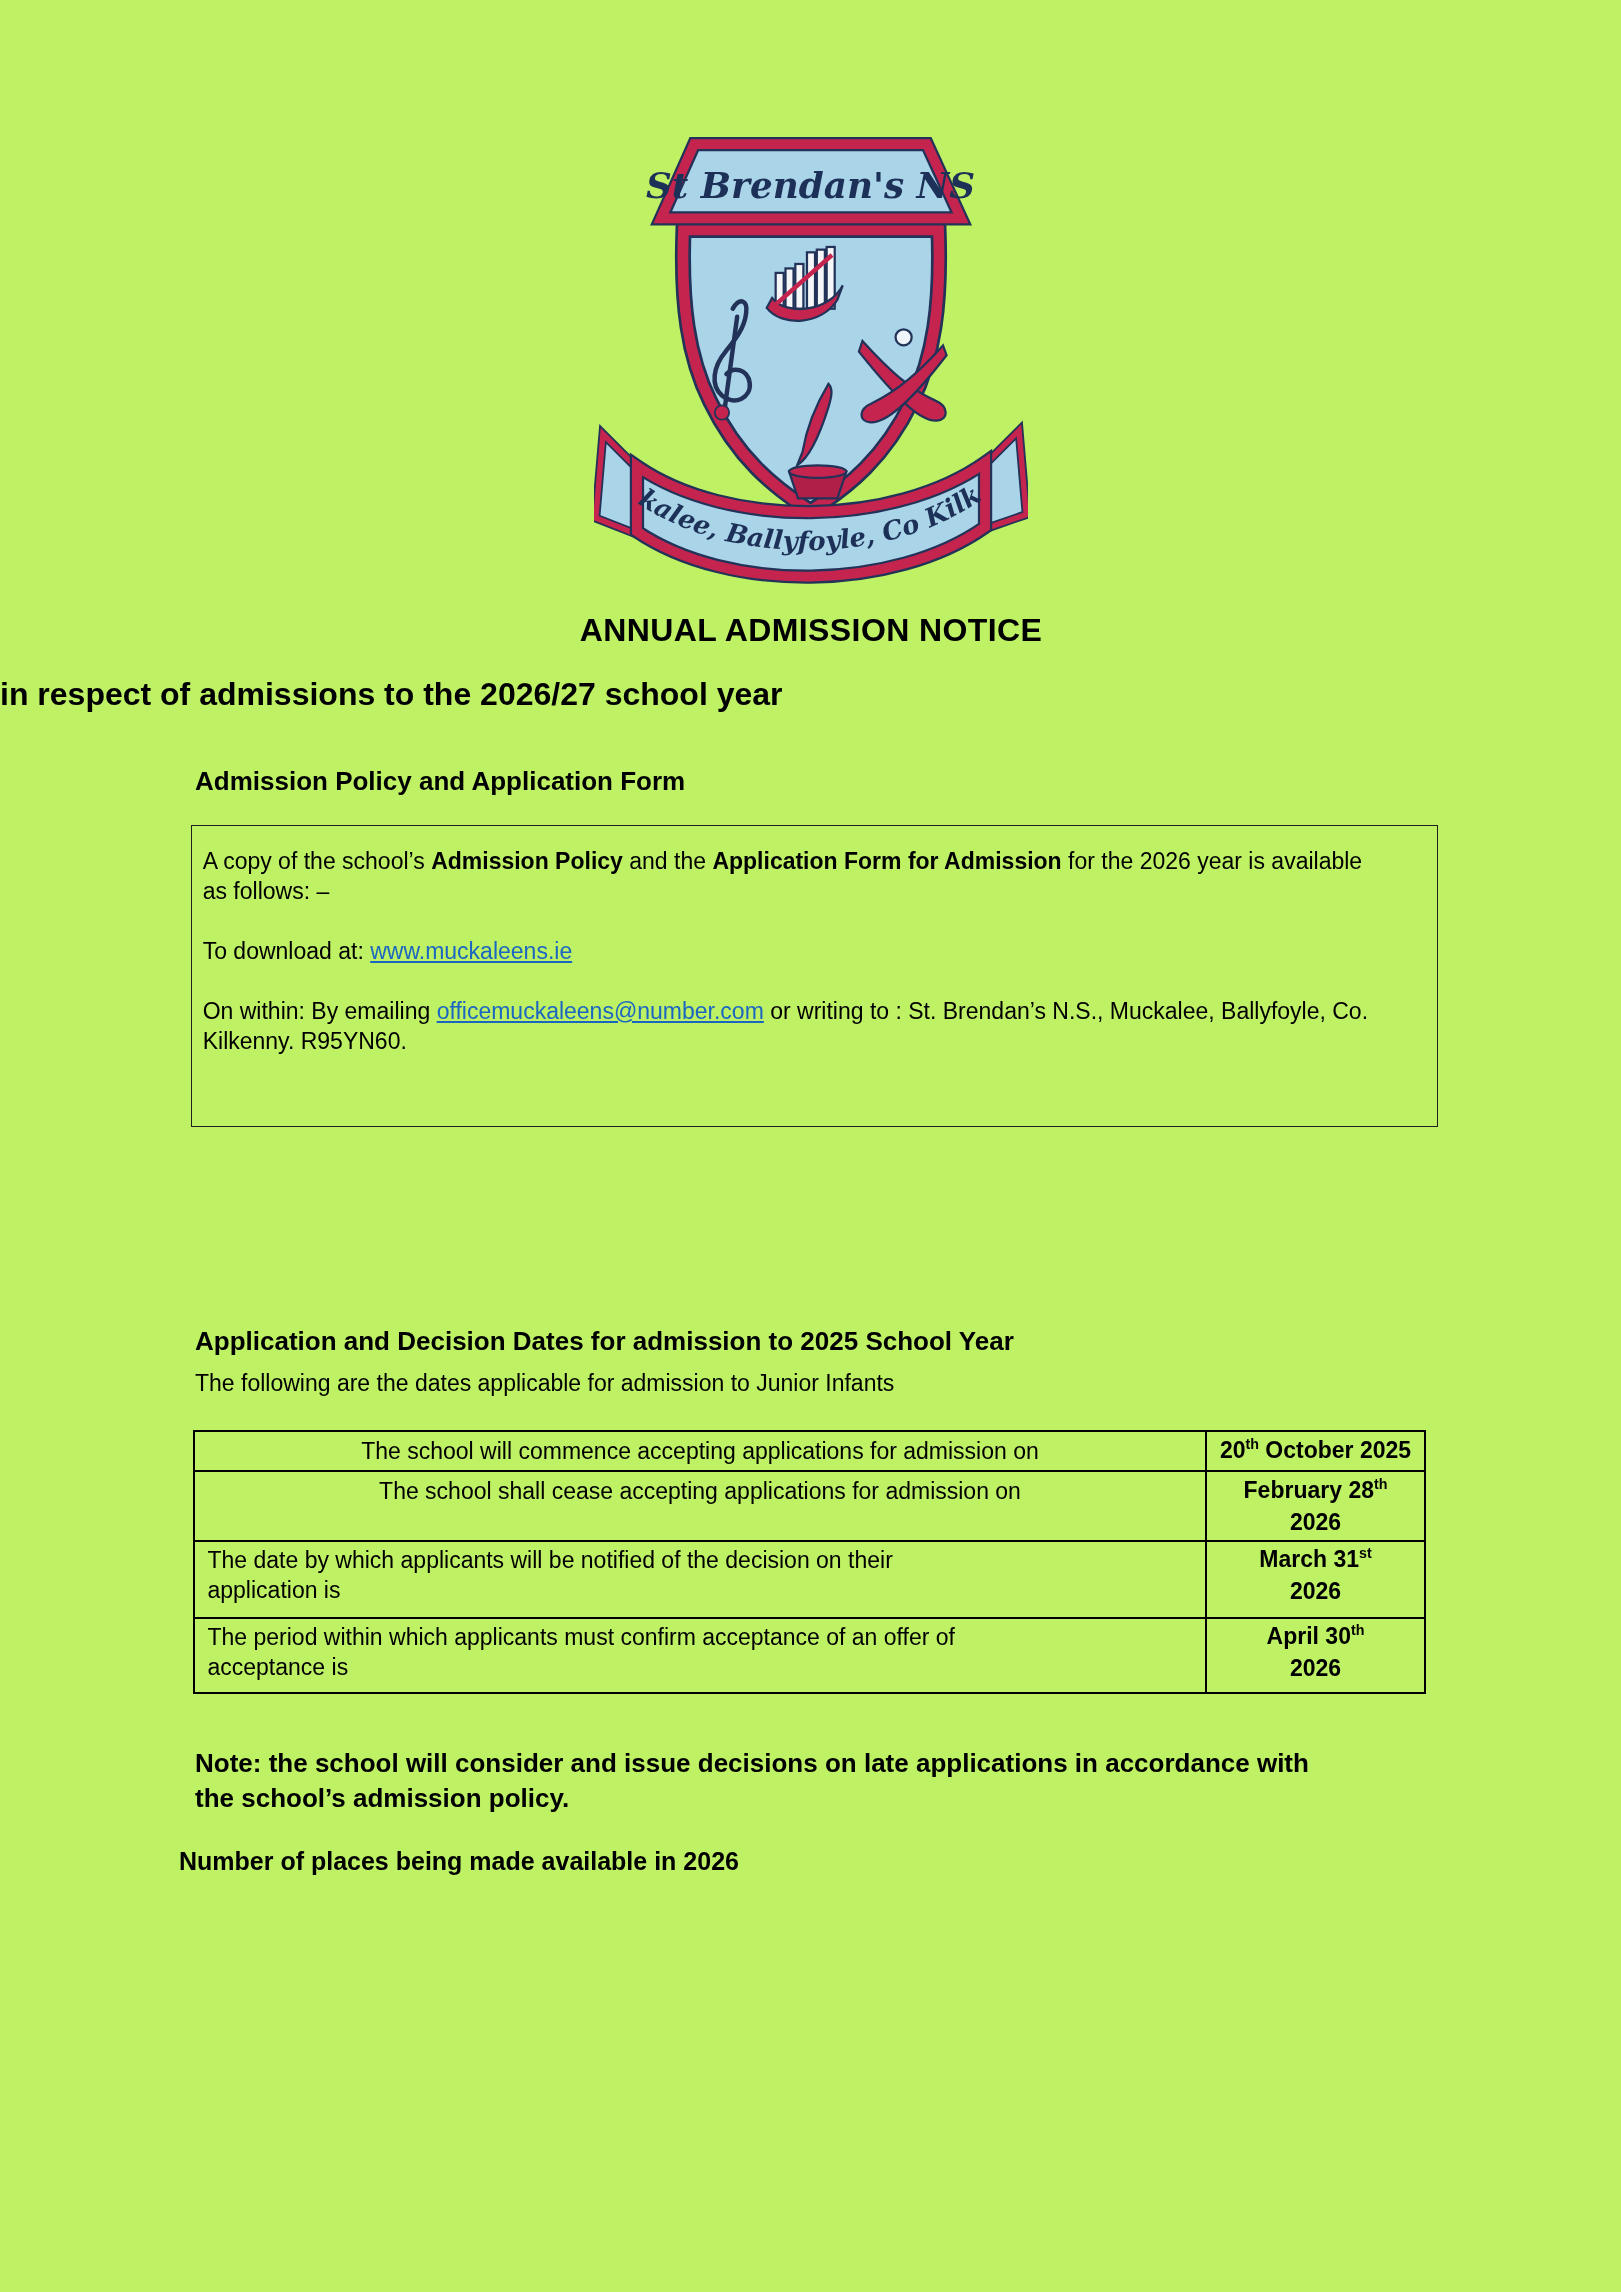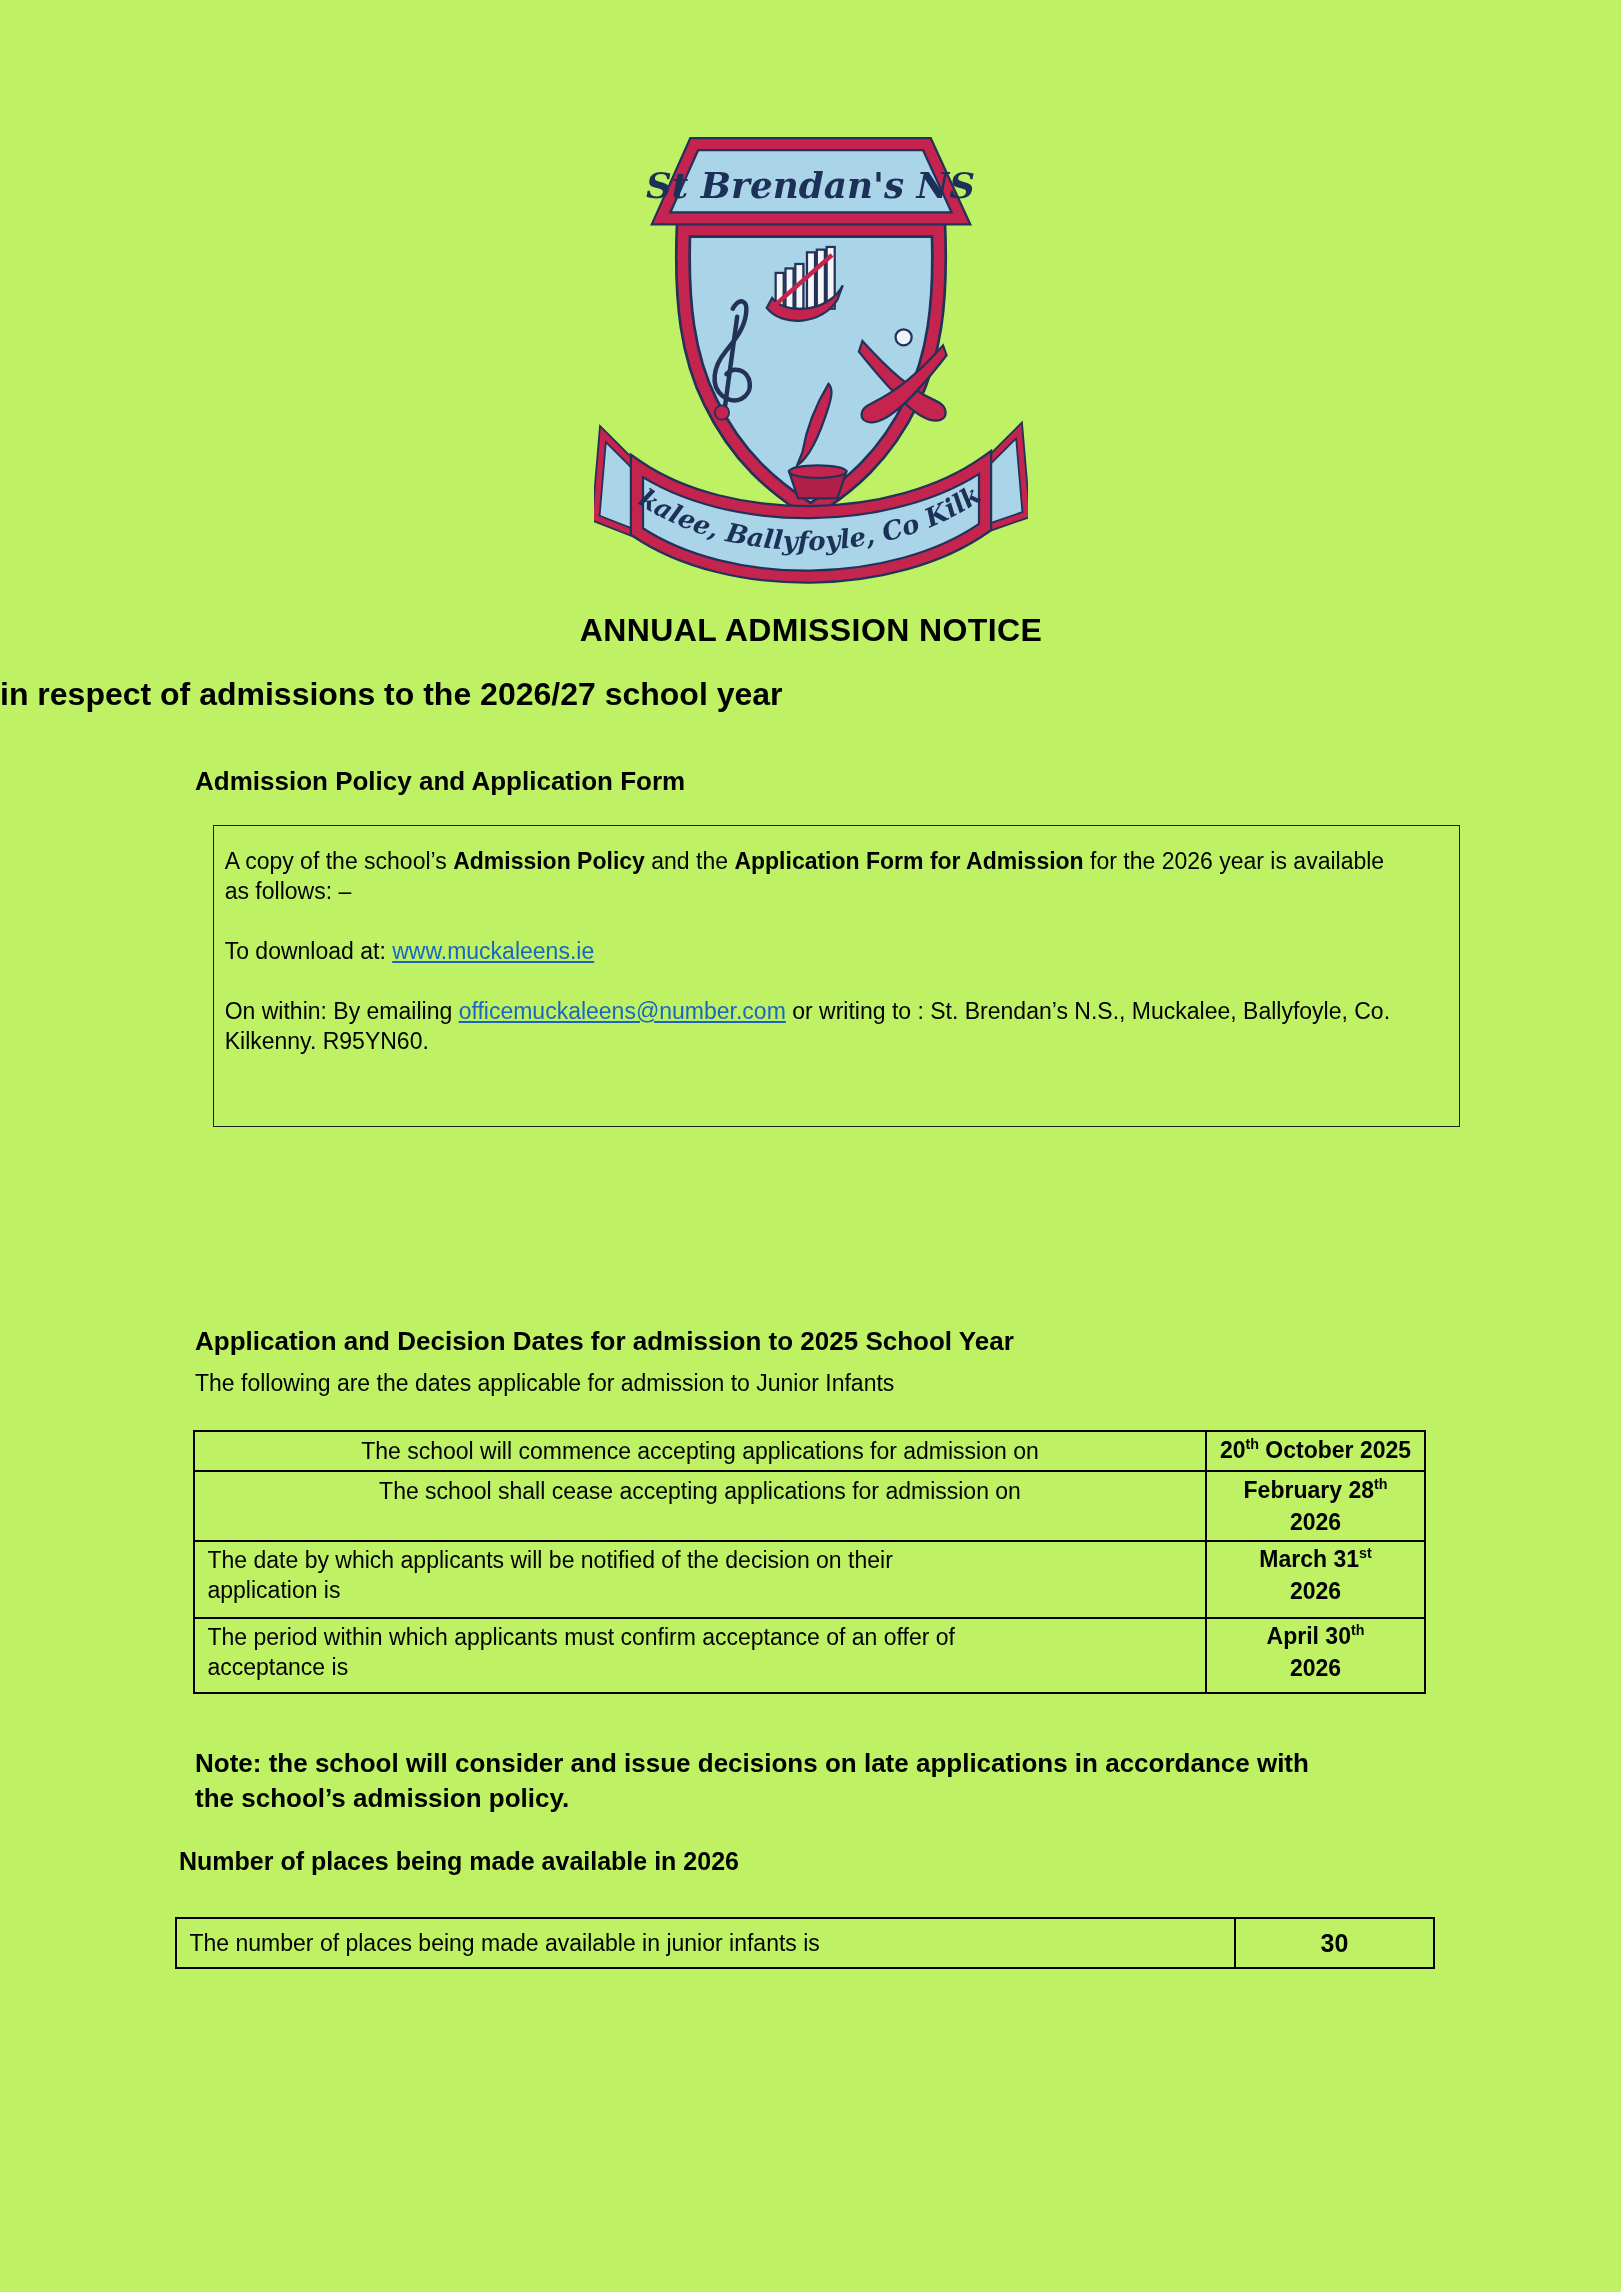--- a/index.html
+++ b/index.html
@@ -10,21 +10,21 @@
   sup{font-size:62%;vertical-align:super;line-height:0;}
   .doc-link{color:#1b66c2;text-decoration:underline;cursor:pointer;}
 
   #crest{left:594px;top:124px;width:434px;height:475px;}
 
   #title{left:0;top:612px;width:1622px;text-align:center;font-size:32px;font-weight:700;letter-spacing:0.4px;}
   #subtitle{left:0;top:676px;width:1454px;text-align:left;font-size:32px;font-weight:700;}
 
   #policy-heading{left:195px;top:766px;font-size:26px;font-weight:700;}
   #policy-box{left:191px;top:825px;width:1247px;height:302px;border:1.8px solid #1f1f1f;box-sizing:border-box;
-              padding:19.7px 10.7px 0 10.7px;font-size:23px;line-height:30px;margin-left:22px;}
+              padding:19.7px 10.7px 0 10.7px;font-size:23px;line-height:30px;}
   .box-para{margin:0 0 30px 0;}
 
   #big-heading{left:0;top:1218px;width:1622px;text-align:center;font-size:38px;font-weight:700;}
   #dates-heading{left:195px;top:1326px;font-size:26px;font-weight:700;}
   #dates-intro{left:195px;top:1370px;font-size:23px;}
 
   #dates-table{left:193px;top:1430px;width:1233px;border-collapse:collapse;font-size:23px;table-layout:fixed;}
   #dates-table td{border:2.7px solid #000;vertical-align:top;text-align:center;}
   #dates-table .label-cell{width:985px;padding:3.6px 12.5px;line-height:30px;}
   #dates-table .label-cell.justify{text-align:justify;}
@@ -132,23 +132,15 @@
         <tr style="height: 75px;">
           <td class="label-cell justify"><span>The period within which applicants must confirm acceptance of an offer of</span><br><span>acceptance is</span></td>
           <td class="date-cell"><span>April 30</span><sup>th</sup><br><span>2026</span></td>
         </tr>
       </tbody>
   </table>
 
   <div id="note" class="abs"><span>Note: the school will consider and issue decisions on late applications in accordance with</span><br><span>the school’s admission policy.</span></div>
 
   <div id="places-heading" class="abs">Number of places being made available in 2026</div>
-  <table id="places-table" class="abs">
-    <tbody>
-      <tr>
-        <td class="label-cell">The number of places being made available in junior infants is</td>
-        <td class="value-cell">30</td>
-      </tr>
-    </tbody>
-  </table>
 
 </div>
 
 
 </body></html>

